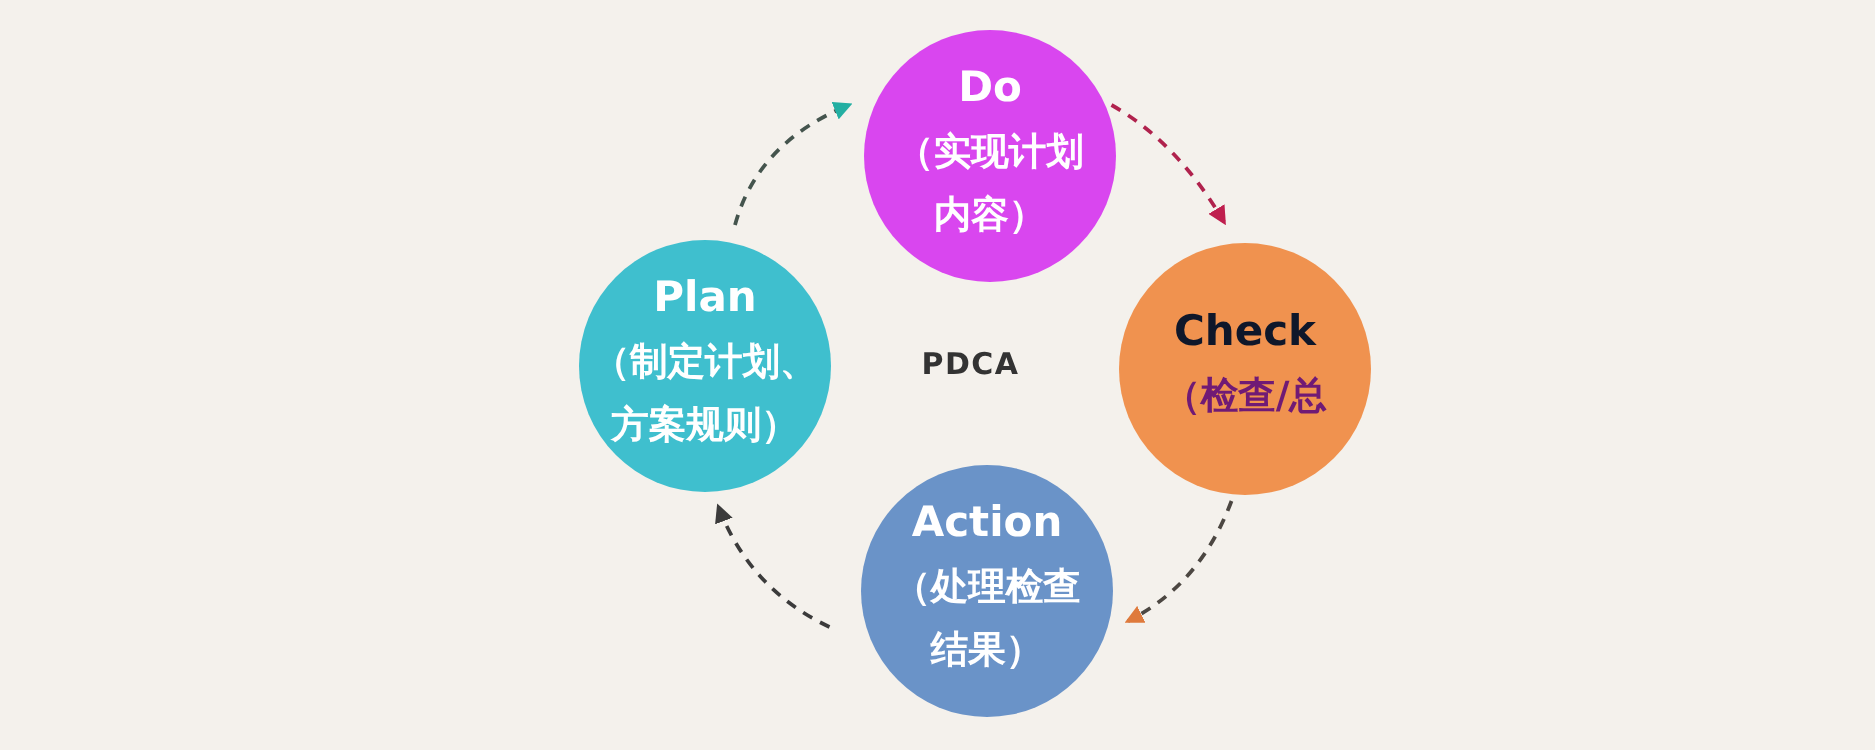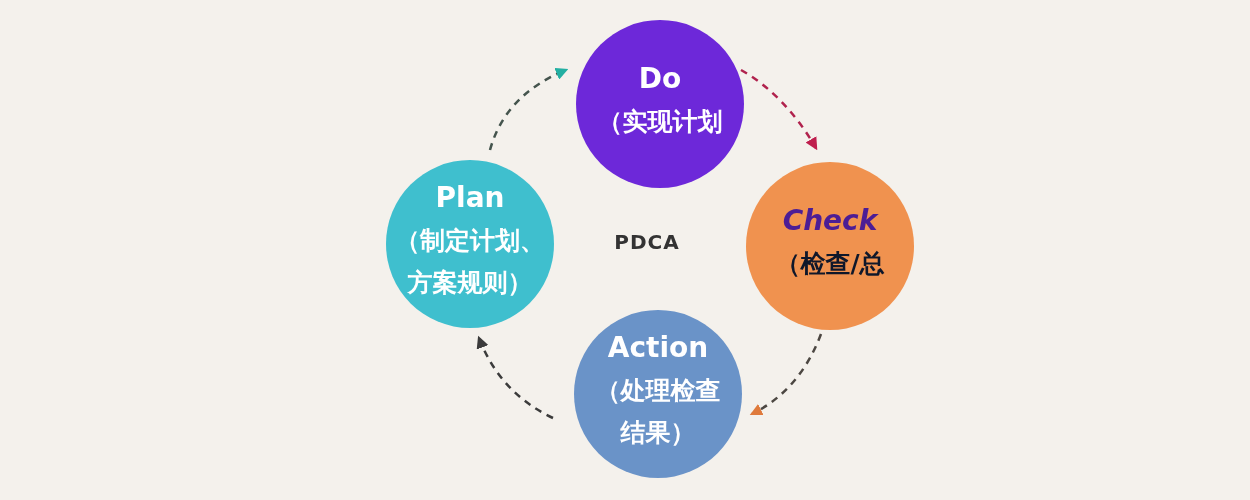--- a/index.html
+++ b/index.html
@@ -88,30 +88,31 @@
 
     <path d="M 490 150 Q 505 95 566 70" fill="none" stroke-width="2.5" stroke-dasharray="7 6" marker-end="url(#head-plan-do)" stroke="#44544D"></path>
 
     <path d="M 741 70 Q 785 95 816 148" fill="none" stroke-width="2.5" stroke-dasharray="7 6" marker-end="url(#head-do-check)" stroke="#B0224D"></path>
 
     <path d="M 821 334 Q 800 390 752 414" fill="none" stroke-width="2.5" stroke-dasharray="7 6" marker-end="url(#head-check-action)" stroke="#4C4742"></path>
 
     <path d="M 553 418 Q 500 393 479 338" fill="none" stroke-width="2.5" stroke-dasharray="7 6" marker-end="url(#head-action-plan)" stroke="#3B3B3B"></path>
   </svg>
 
-  <div class="node node-do" style="background: #6d28d9;">
+  <div class="node node-do" style="background: #d946ef;">
     <div class="node-title" style="color: rgb(255, 255, 255);">Do</div>
     <div class="node-sub" style="color: rgb(255, 255, 255);">
       <div>（实现计划</div>
+      <div>内容）</div>
     </div>
   </div>
 
   <div class="node node-check" style="background: rgb(240, 146, 79);">
-    <div class="node-title" style="color: #4c1d95; font-style: italic;">Check</div>
-    <div class="node-sub" style="color: #0f172a;">
+    <div class="node-title" style="color: #0f172a;">Check</div>
+    <div class="node-sub" style="color: #701a75;">
       <div>（检查/总</div>
     </div>
   </div>
 
   <div class="node node-plan" style="background: rgb(63, 191, 206);">
     <div class="node-title" style="color: rgb(255, 255, 255);">Plan</div>
     <div class="node-sub" style="color: rgb(255, 255, 255);">
       <div>（制定计划、</div>
       <div>方案规则）</div>
     </div>

